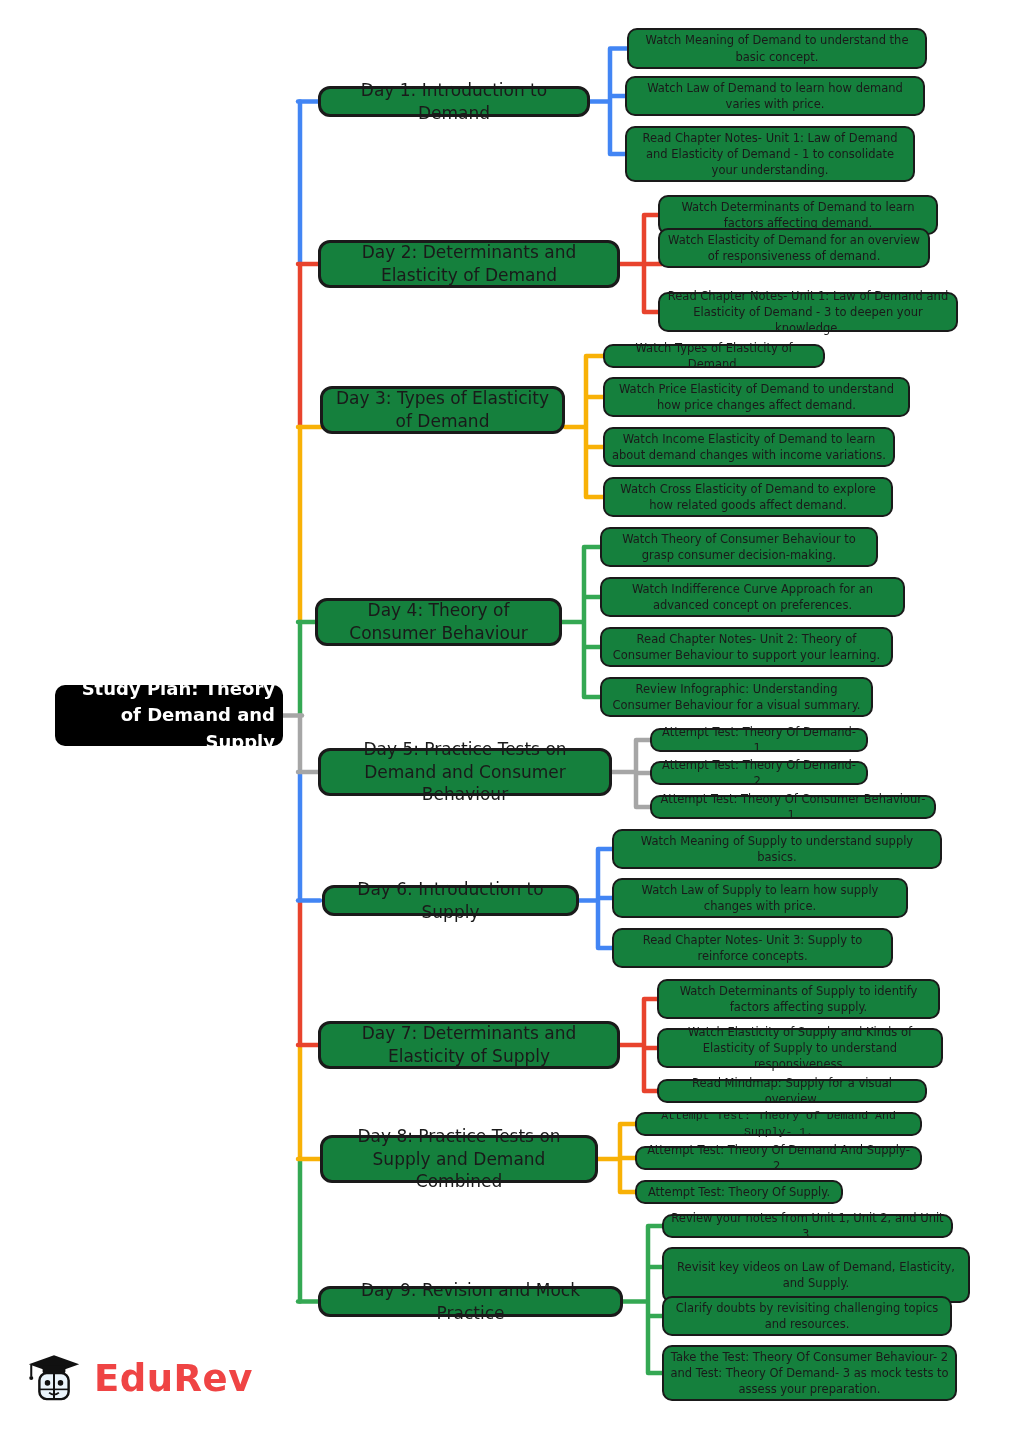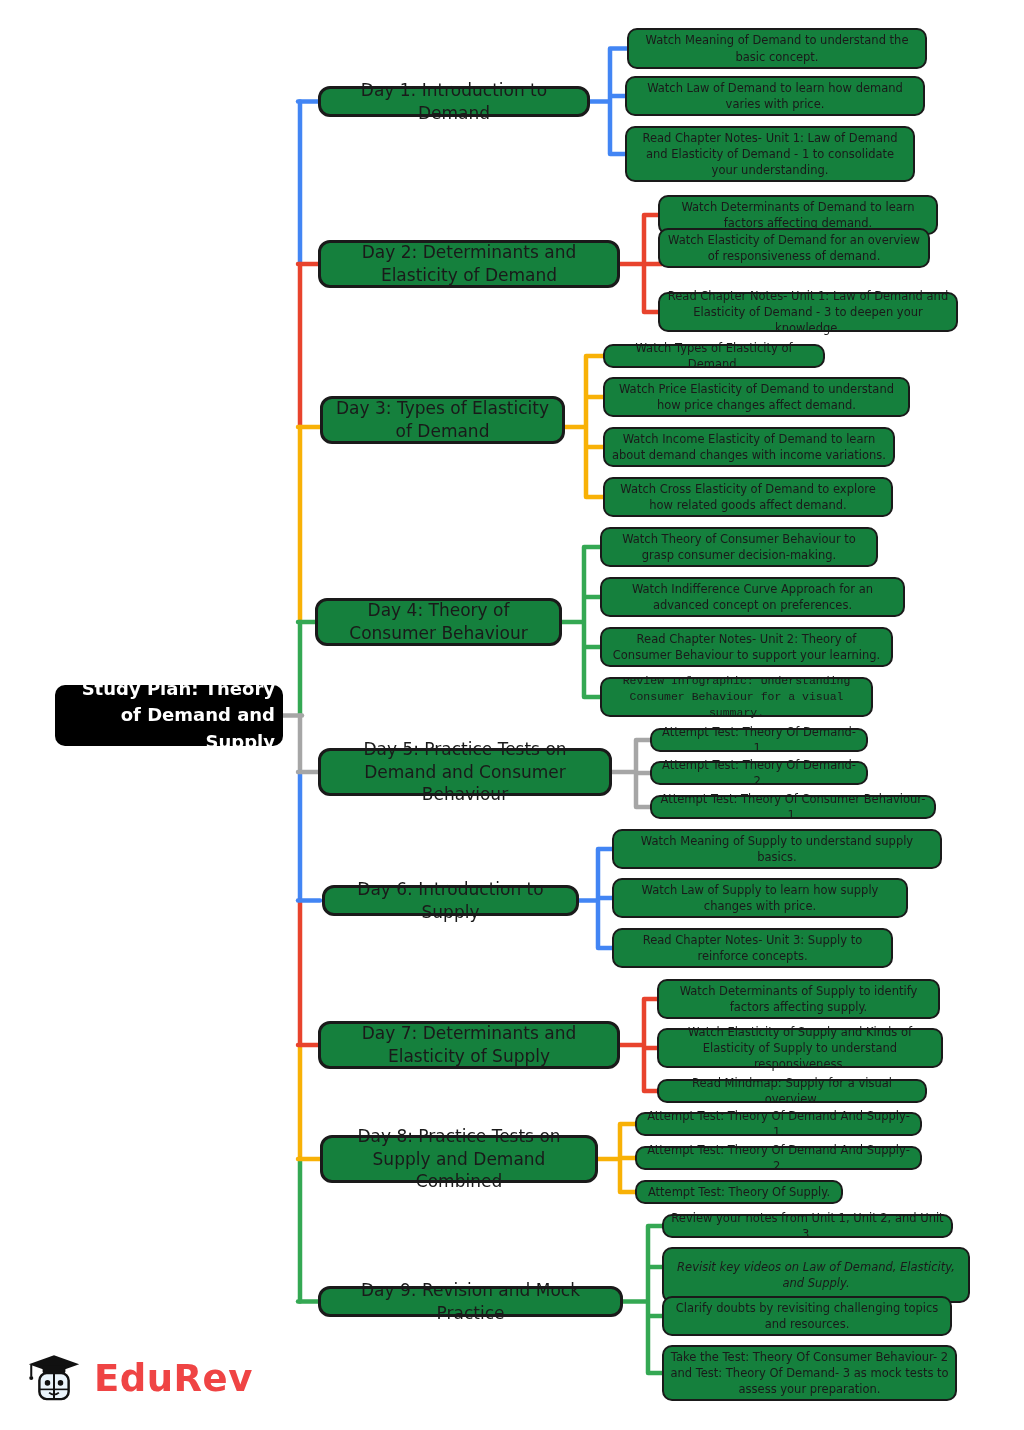--- a/index.html
+++ b/index.html
@@ -70,21 +70,21 @@
     <path class="s-blue" d="M 575 900.5 H 598 M 598 849 V 948 M 598 849 H 616 M 598 898 H 616 M 598 948 H 616"></path>
     <path class="s-red" d="M 620 1045 H 644 M 644 999 V 1091 M 644 999 H 661 M 644 1048 H 661 M 644 1091 H 661"></path>
     <path class="s-yellow" d="M 598 1159 H 620 M 620 1124 V 1192 M 620 1124 H 639 M 620 1158 H 639 M 620 1192 H 639"></path>
     <path class="s-green" d="M 623 1301.5 H 648 M 648 1226 V 1373 M 648 1226 H 666 M 648 1267 H 666 M 648 1316 H 666 M 648 1373 H 666"></path>
   </svg>
 
   <div class="node root" style="left:55px;top:685px;width:228px;height:61px;">Study Plan: Theory of Demand and Supply</div>
 
   <div class="node day b-blue" style="left:318px;top:86px;width:272px;height:31px;">Day 1: Introduction to Demand</div>
   <div class="node day b-red" style="left:318px;top:240px;width:302px;height:48px;">Day 2: Determinants and Elasticity of Demand</div>
-  <div class="node day b-yellow" style="left:320px;top:396px;width:245px;height:48px;">Day 3: Types of Elasticity of Demand</div>
+  <div class="node day b-yellow" style="left:320px;top:386px;width:245px;height:48px;">Day 3: Types of Elasticity of Demand</div>
   <div class="node day b-green" style="left:315px;top:598px;width:247px;height:48px;">Day 4: Theory of Consumer Behaviour</div>
   <div class="node day b-gray" style="left:318px;top:748px;width:294px;height:48px;">Day 5: Practice Tests on Demand and Consumer Behaviour</div>
   <div class="node day b-blue" style="left:322px;top:885px;width:257px;height:31px;">Day 6: Introduction to Supply</div>
   <div class="node day b-red" style="left:318px;top:1021px;width:302px;height:48px;">Day 7: Determinants and Elasticity of Supply</div>
   <div class="node day b-yellow" style="left:320px;top:1135px;width:278px;height:48px;">Day 8: Practice Tests on Supply and Demand Combined</div>
   <div class="node day b-green" style="left:318px;top:1286px;width:305px;height:31px;">Day 9: Revision and Mock Practice</div>
 
   <div class="node leaf b-blue" style="left:627px;top:28px;width:300px;height:41px;">Watch Meaning of Demand to understand the basic concept.</div>
   <div class="node leaf b-blue" style="left:625px;top:76px;width:300px;height:40px;">Watch Law of Demand to learn how demand varies with price.</div>
   <div class="node leaf b-blue" style="left:625px;top:126px;width:290px;height:56px;">Read Chapter Notes- Unit 1: Law of Demand and Elasticity of Demand - 1 to consolidate your understanding.</div>
@@ -94,40 +94,40 @@
   <div class="node leaf b-red" style="left:658px;top:292px;width:300px;height:40px;">Read Chapter Notes- Unit 1: Law of Demand and Elasticity of Demand - 3 to deepen your knowledge.</div>
 
   <div class="node leaf b-yellow" style="left:603px;top:344px;width:222px;height:24px;">Watch Types of Elasticity of Demand.</div>
   <div class="node leaf b-yellow" style="left:603px;top:377px;width:307px;height:40px;">Watch Price Elasticity of Demand to understand how price changes affect demand.</div>
   <div class="node leaf b-yellow" style="left:603px;top:427px;width:292px;height:40px;">Watch Income Elasticity of Demand to learn about demand changes with income variations.</div>
   <div class="node leaf b-yellow" style="left:603px;top:477px;width:290px;height:40px;">Watch Cross Elasticity of Demand to explore how related goods affect demand.</div>
 
   <div class="node leaf b-green" style="left:600px;top:527px;width:278px;height:40px;">Watch Theory of Consumer Behaviour to grasp consumer decision-making.</div>
   <div class="node leaf b-green" style="left:600px;top:577px;width:305px;height:40px;">Watch Indifference Curve Approach for an advanced concept on preferences.</div>
   <div class="node leaf b-green" style="left:600px;top:627px;width:293px;height:40px;">Read Chapter Notes- Unit 2: Theory of Consumer Behaviour to support your learning.</div>
-  <div class="node leaf b-green" style="left:600px;top:677px;width:273px;height:40px;font-family:Liberation Mono, monospace;">Review Infographic: Understanding Consumer Behaviour for a visual summary.</div>
+  <div class="node leaf b-green" style="left:600px;top:677px;width:273px;height:40px;">Review Infographic: Understanding Consumer Behaviour for a visual summary.</div>
 
   <div class="node leaf b-gray" style="left:650px;top:728px;width:218px;height:24px;">Attempt Test: Theory Of Demand- 1.</div>
   <div class="node leaf b-gray" style="left:650px;top:761px;width:218px;height:24px;">Attempt Test: Theory Of Demand- 2.</div>
   <div class="node leaf b-gray" style="left:650px;top:795px;width:286px;height:24px;">Attempt Test: Theory Of Consumer Behaviour- 1.</div>
 
   <div class="node leaf b-blue" style="left:612px;top:829px;width:330px;height:40px;">Watch Meaning of Supply to understand supply basics.</div>
   <div class="node leaf b-blue" style="left:612px;top:878px;width:296px;height:40px;">Watch Law of Supply to learn how supply changes with price.</div>
   <div class="node leaf b-blue" style="left:612px;top:928px;width:281px;height:40px;">Read Chapter Notes- Unit 3: Supply to reinforce concepts.</div>
 
   <div class="node leaf b-red" style="left:657px;top:979px;width:283px;height:40px;">Watch Determinants of Supply to identify factors affecting supply.</div>
   <div class="node leaf b-red" style="left:657px;top:1028px;width:286px;height:40px;">Watch Elasticity of Supply and Kinds of Elasticity of Supply to understand responsiveness.</div>
   <div class="node leaf b-red" style="left:657px;top:1079px;width:270px;height:24px;">Read Mindmap: Supply for a visual overview.</div>
 
-  <div class="node leaf b-yellow" style="left:635px;top:1112px;width:287px;height:24px;">Attempt Test: Theory Of Demand And Supply- 1.</div>
+  <div class="node leaf b-yellow" style="left:635px;top:1112px;width:287px;height:24px;font-family:Liberation Mono, monospace;">Attempt Test: Theory Of Demand And Supply- 1.</div>
   <div class="node leaf b-yellow" style="left:635px;top:1146px;width:287px;height:24px;">Attempt Test: Theory Of Demand And Supply- 2.</div>
   <div class="node leaf b-yellow" style="left:635px;top:1180px;width:208px;height:24px;">Attempt Test: Theory Of Supply.</div>
 
   <div class="node leaf b-green" style="left:662px;top:1214px;width:291px;height:24px;">Review your notes from Unit 1, Unit 2, and Unit 3.</div>
-  <div class="node leaf b-green" style="left:662px;top:1247px;width:308px;height:56px;font-style:italic;">Revisit key videos on Law of Demand, Elasticity, and Supply.</div>
+  <div class="node leaf b-green" style="left:662px;top:1247px;width:308px;height:56px;">Revisit key videos on Law of Demand, Elasticity, and Supply.</div>
   <div class="node leaf b-green" style="left:662px;top:1296px;width:290px;height:40px;">Clarify doubts by revisiting challenging topics and resources.</div>
   <div class="node leaf b-green" style="left:662px;top:1345px;width:295px;height:56px;">Take the Test: Theory Of Consumer Behaviour- 2 and Test: Theory Of Demand- 3 as mock tests to assess your preparation.</div>
 
   <div id="logo">
     <svg width="52" height="52" viewBox="0 0 64 64">
       <polygon points="32,4 63,15 32,26 1,15" fill="#111"></polygon>
       <rect x="18" y="17" width="28" height="9" rx="2" fill="#111"></rect>
       <line x1="4" y1="16" x2="4" y2="30" stroke="#111" stroke-width="2.5"></line>
       <circle cx="4" cy="32" r="2.5" fill="#111"></circle>
       <rect x="14" y="26" width="36" height="32" rx="9" fill="#eaf4fb" stroke="#111" stroke-width="3"></rect>

